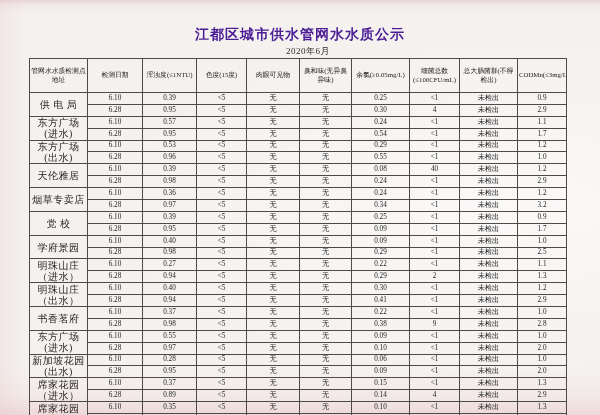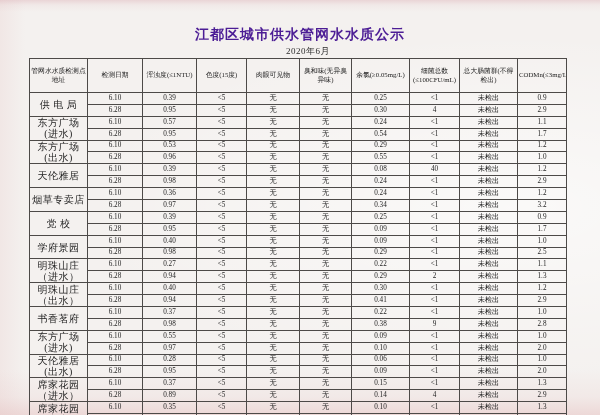--- a/index.html
+++ b/index.html
@@ -328,21 +328,21 @@
         <td>0.97</td>
         <td>&lt;5</td>
         <td>无</td>
         <td>无</td>
         <td>0.10</td>
         <td>&lt;1</td>
         <td>未检出</td>
         <td>2.0</td>
       </tr>
       <tr>
-        <td class="loc" rowspan="2">天伦雅居(出水)</td>
+        <td class="loc" rowspan="2">新加坡花园(出水)</td>
         <td>6.10</td>
         <td>0.28</td>
         <td>&lt;5</td>
         <td>无</td>
         <td>无</td>
         <td>0.06</td>
         <td>&lt;1</td>
         <td>未检出</td>
         <td>1.0</td>
       </tr>

